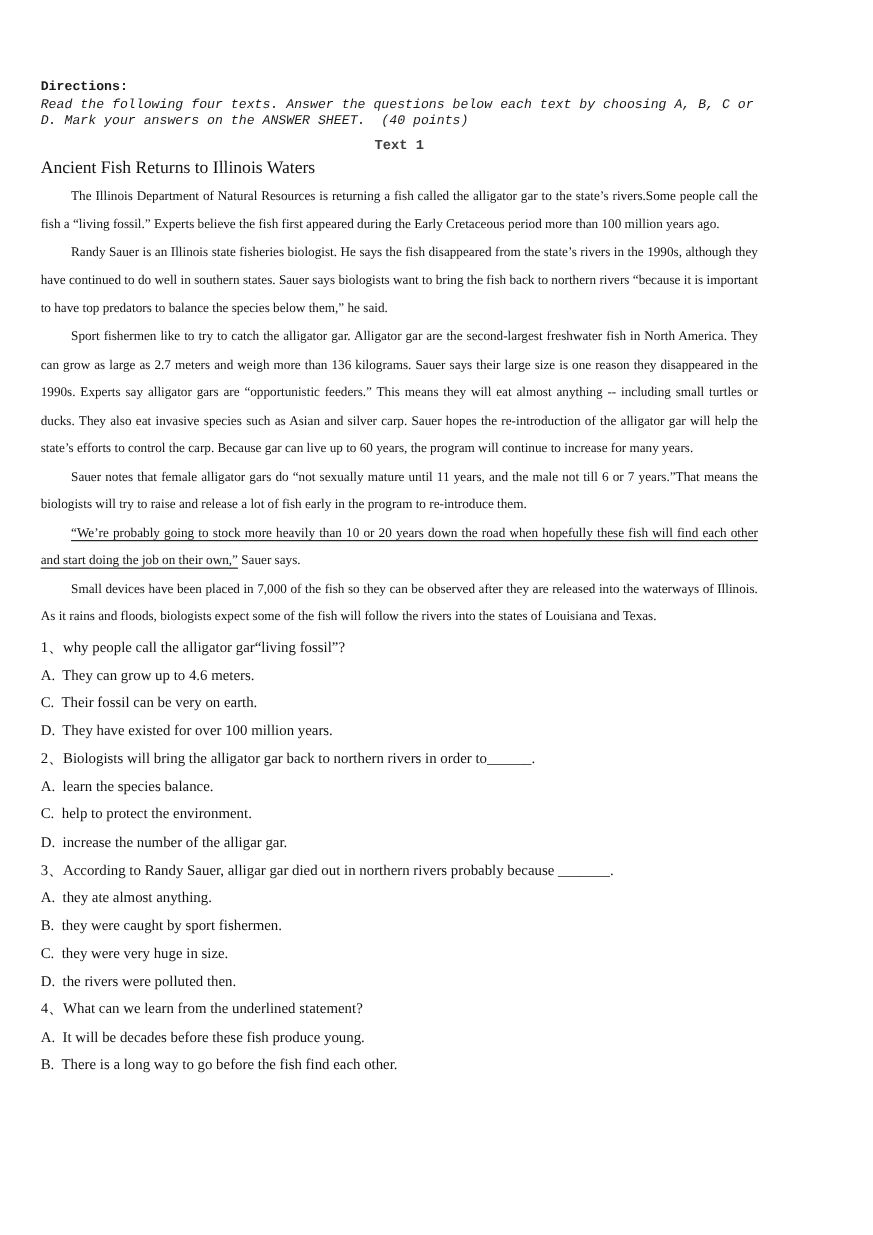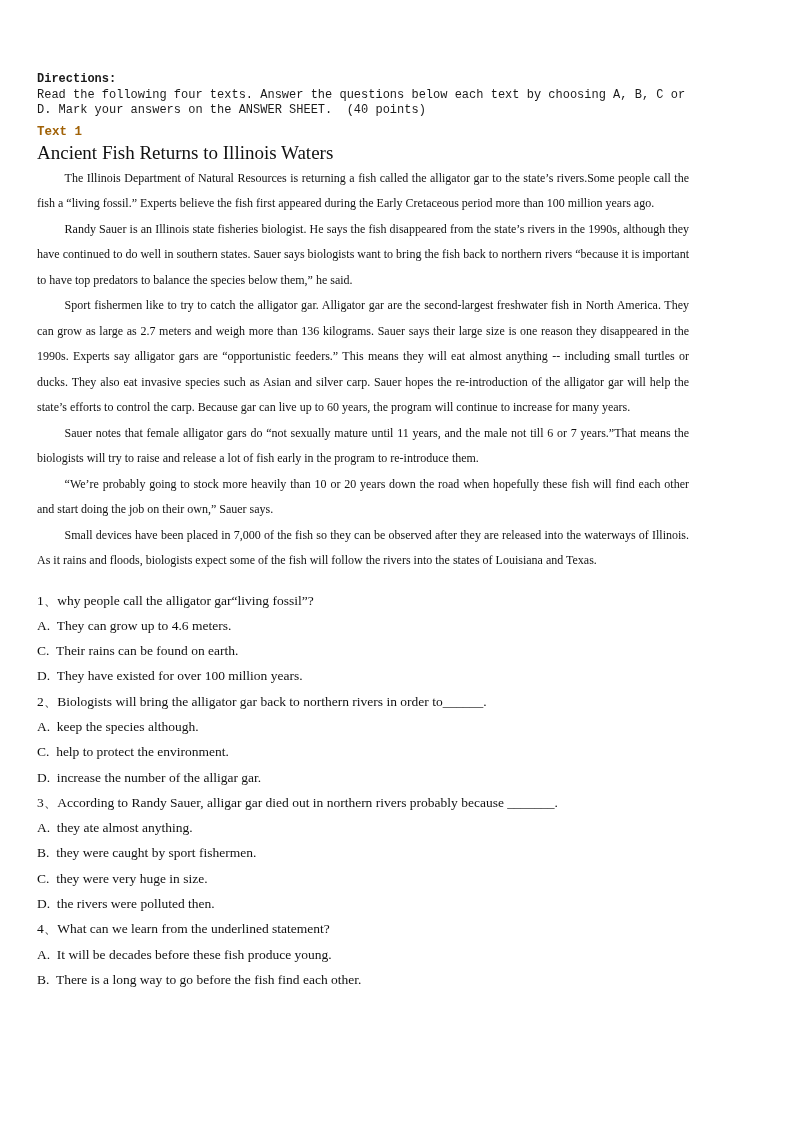--- a/index.html
+++ b/index.html
@@ -16,41 +16,42 @@
     background: #ffffff;
     padding: 72px 37px 30px 37px;
   }
   .mono-block {
     font-family: "Liberation Mono", monospace;
     font-size: 12px;
     line-height: 15.5px;
     color: #1a1a1a;
   }
   .directions-label { font-weight: bold; }
-  .directions-body { white-space: pre-wrap; }
+  .directions-body { white-space: pre-wrap; font-style: italic; }
   .text-heading {
     font-family: "Liberation Mono", monospace;
     font-weight: bold;
     font-size: 12.5px;
+    text-align: center;
     margin: 6px 0 3px 0;
-    color: #a16207;
+    color: #404040;
   }
   .article-title {
-    font-size: 19px;
+    font-size: 16px;
     line-height: 22px;
     margin-bottom: 2px;
   }
   .para {
     font-size: 12px;
     line-height: 25.5px;
     text-align: justify;
     text-indent: 2.3em;
   }
-  .quote-underlined { text-underline-offset: 3px; }
-  .questions { margin-top: 14px; }
+  .quote-underlined { text-decoration: underline; text-underline-offset: 3px; }
+  .questions { margin-top: 2px; }
   .q-line {
     font-size: 13.5px;
     line-height: 25.3px;
     white-space: pre-wrap;
   }
 </style>
 </head>
 <body>
 
 <div class="page">
@@ -71,27 +72,27 @@
 
   <p class="para"><span class="quote-underlined">“We’re probably going to stock more heavily than 10 or 20 years down the road when hopefully these fish will find each other and start doing the job on their own,”</span><span> Sauer says.</span></p>
 
   <p class="para">Small devices have been placed in 7,000 of the fish so they can be observed after they are released into the waterways of Illinois. As it rains and floods, biologists expect some of the fish will follow the rivers into the states of Louisiana and Texas.</p>
 
   <div class="questions">
 
     <div>
       <p class="q-line">1、why people call the alligator gar“living fossil”?</p>
       <p class="q-line">A.  They can grow up to 4.6 meters.</p>
-      <p class="q-line">C.  Their rains can be found on earth.</p>
+      <p class="q-line">C.  Their fossil can be very on earth.</p>
       <p class="q-line">D.  They have existed for over 100 million years.</p>
     </div>
 
     <div>
       <p class="q-line">2、Biologists will bring the alligator gar back to northern rivers in order to______.</p>
-      <p class="q-line">A.  keep the species although.</p>
+      <p class="q-line">A.  learn the species balance.</p>
       <p class="q-line">C.  help to protect the environment.</p>
       <p class="q-line">D.  increase the number of the alligar gar.</p>
     </div>
 
     <div>
       <p class="q-line">3、According to Randy Sauer, alligar gar died out in northern rivers probably because _______.</p>
       <p class="q-line">A.  they ate almost anything.</p>
       <p class="q-line">B.  they were caught by sport fishermen.</p>
       <p class="q-line">C.  they were very huge in size.</p>
       <p class="q-line">D.  the rivers were polluted then.</p>

